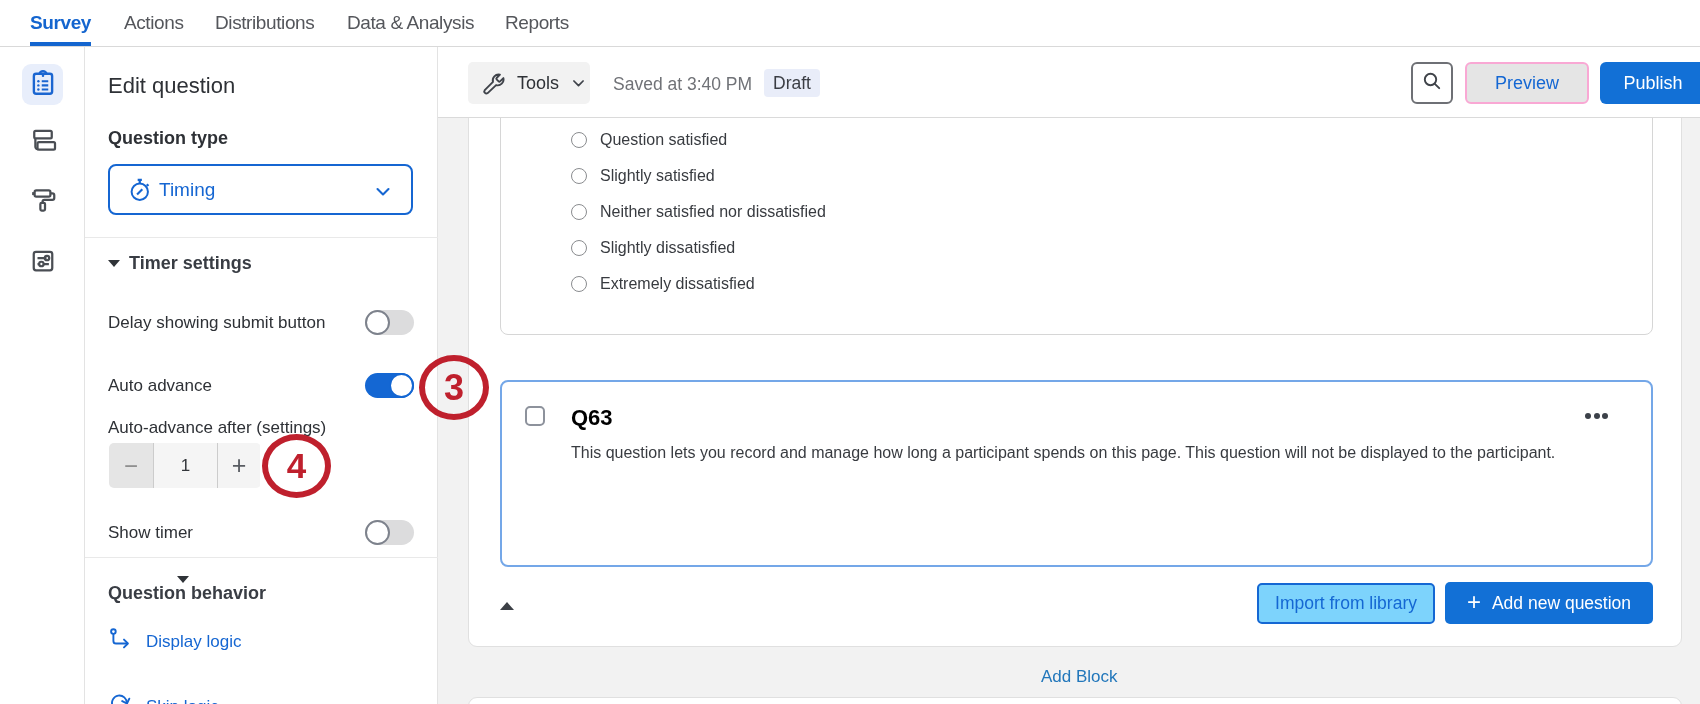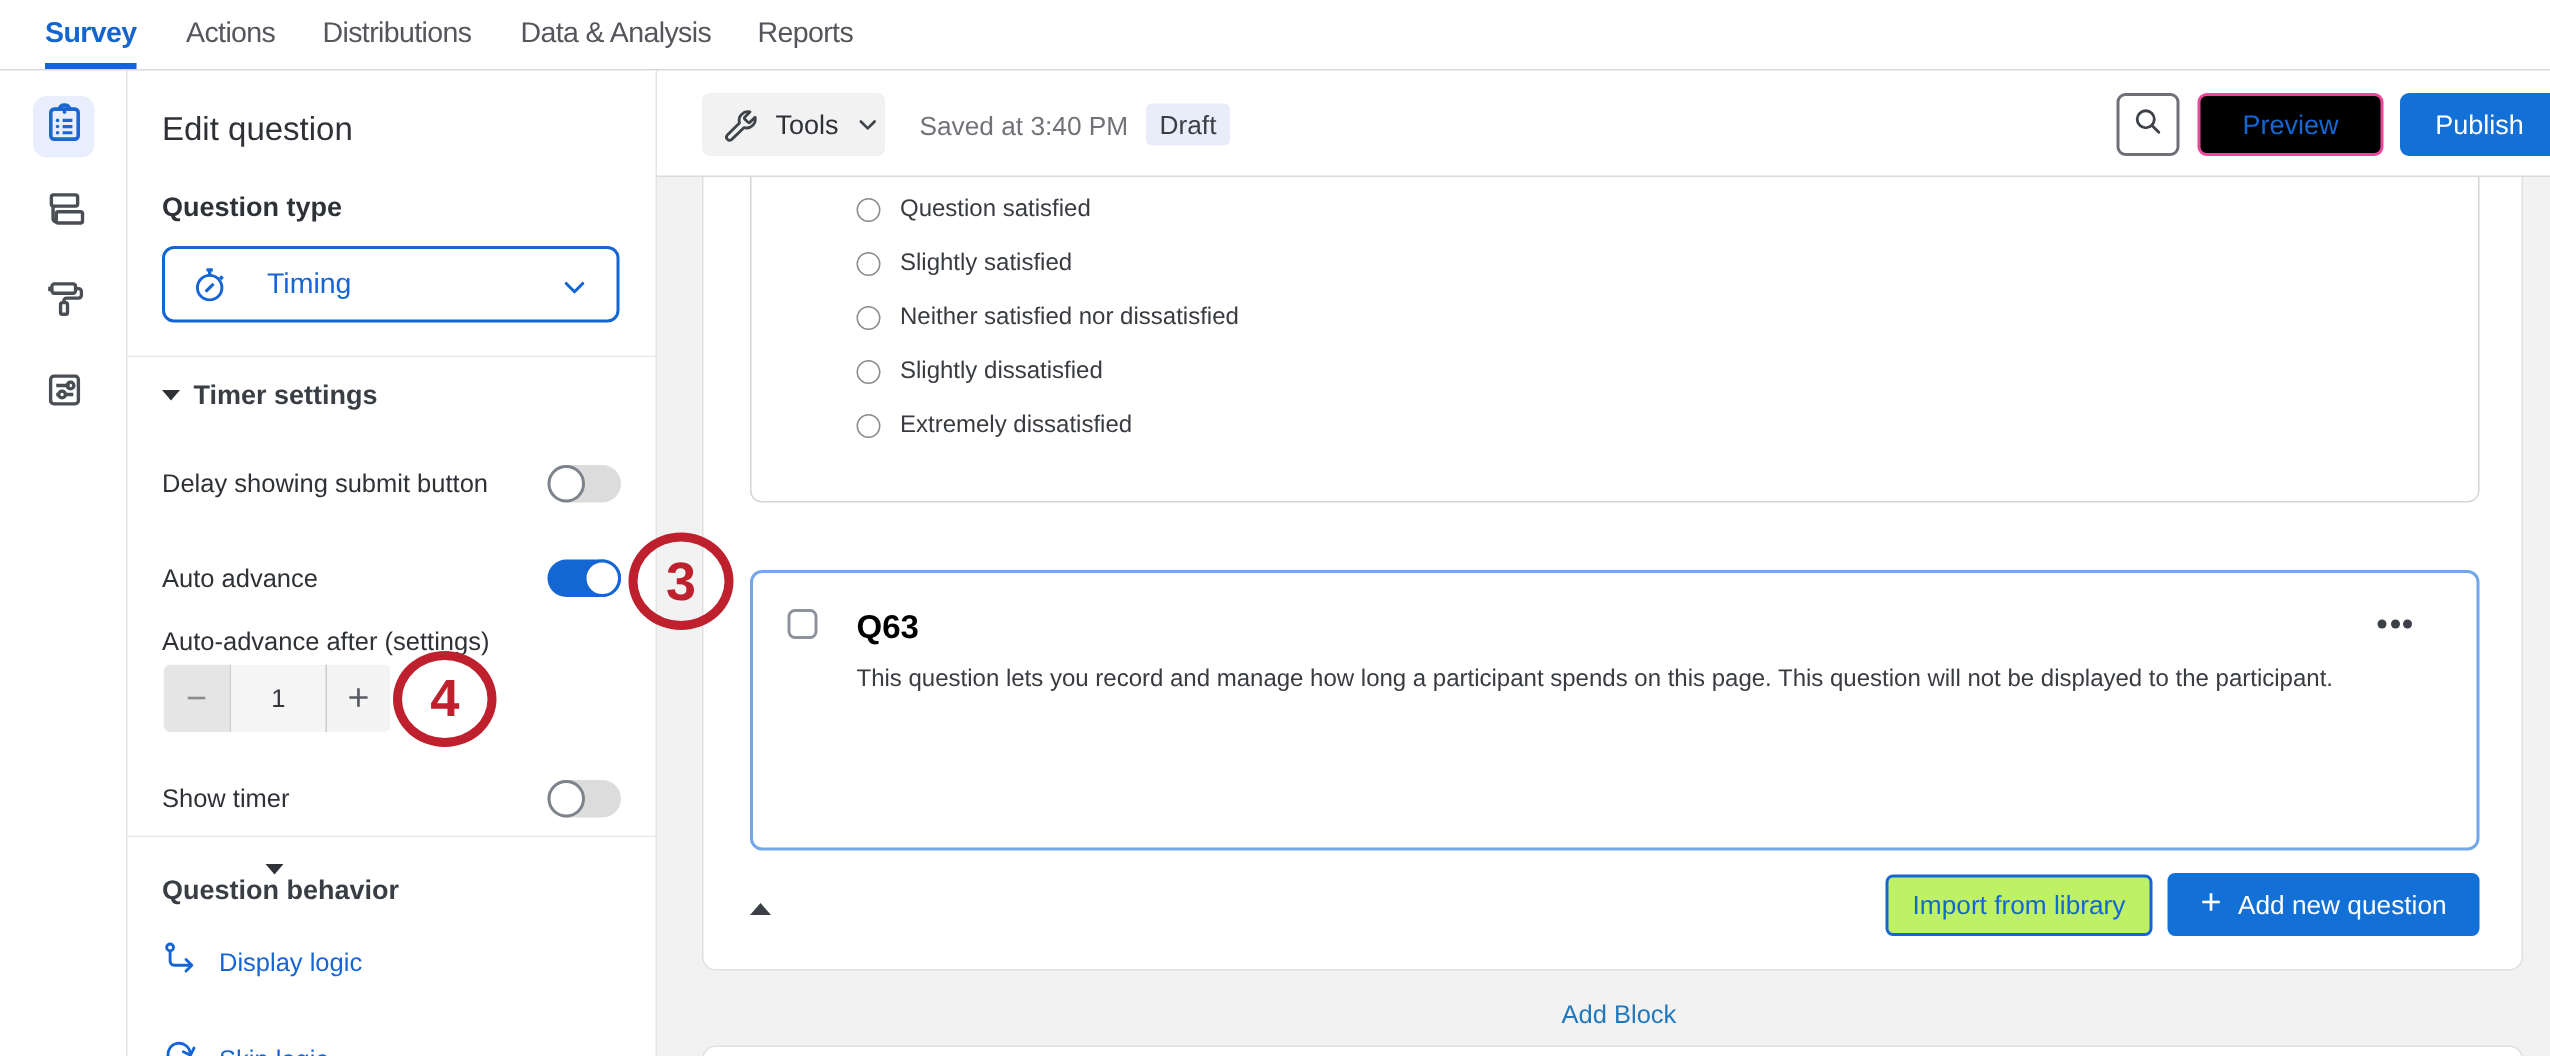--- a/index.html
+++ b/index.html
@@ -41,21 +41,21 @@
     background:#fff; border-right:1px solid #e3e3e3; z-index:3;
   }
   .panel-title { position:absolute; left:23px; top:26px; font-size:22px; color:#2e3136; }
   .qtype-label { position:absolute; left:23px; top:81px; font-size:18px; font-weight:bold; color:#2e3136; }
   .qtype-select {
     position:absolute; left:23px; top:117px; width:305px; height:51px;
     border:2px solid #1566d2; border-radius:8px; background:#fff;
     display:flex; align-items:center; cursor:pointer;
   }
   .qtype-select .tsw { margin-left:16px; display:flex; }
-  .qtype-select .qtype-value { margin-left:24px; font-size:19px; color:#1566d2; }
+  .qtype-select .qtype-value { margin-left:5px; font-size:19px; color:#1566d2; }
   .qtype-select .chev { position:absolute; right:19px; top:17px; }
   .panel-divider { position:absolute; left:0; width:353px; height:1px; background:#e9e9e9; }
   .section-head { position:absolute; left:23px; display:flex; align-items:center; cursor:pointer;text-align:right; }
   .tri-down {
     width:0; height:0; border-left:6px solid transparent; border-right:6px solid transparent;
     border-top:7px solid #2f3338; margin-right:9px;
   }
   .section-head .sh-label { font-size:18px; font-weight:bold; color:#393d44; }
   .toggle-row { position:absolute; left:23px; width:306px; }
   .toggle-row .t-label { position:absolute; left:0; font-size:17px; color:#2e3136; white-space:nowrap; }
@@ -95,21 +95,21 @@
     position:absolute; left:326px; top:22px; width:56px; height:28px; border-radius:4px;
     background:#e9edf9; color:#3a3d44; font-size:17.5px; display:flex; align-items:center; justify-content:center;
   }
   .search-btn {
     position:absolute; left:973px; top:15px; width:42px; height:42px;
     border:2px solid #6e7075; border-radius:6px; background:#fff;
     display:flex; align-items:center; justify-content:center; cursor:pointer;
   }
   .preview-btn {
     position:absolute; left:1027px; top:15px; width:124px; height:42px;
-    border:2px solid #ec4899; border-radius:6px; background:#000000; color:#1467d3;
+    border:2px solid #f9a8d4; border-radius:6px; background:#e5e5e5; color:#1467d3;
     font-size:18px; display:flex; align-items:center; justify-content:center; cursor:pointer;
   }
   .publish-btn {
     position:absolute; left:1162px; top:15px; width:106px; height:42px;
     border-radius:6px; background:#1270d6; color:#fff;
     font-size:18px; display:flex; align-items:center; justify-content:center; cursor:pointer;
   }
   .content {
     position:absolute; left:438px; top:118px; width:1262px; height:586px;
     background:#f2f2f2; overflow:hidden; z-index:1;
@@ -134,21 +134,21 @@
   .q-desc { position:absolute; left:69px; top:62px; font-size:16px; color:#383b40; }
   .q-dots { position:absolute; right:43px; top:31px; cursor:pointer; display:flex; gap:2.5px; }
   .q-dots i { width:6px; height:6px; border-radius:50%; background:#3c4149; }
   .collapse-tri {
     position:absolute; left:62px; top:484px; width:0; height:0; cursor:pointer;
     border-left:7px solid transparent; border-right:7px solid transparent;
     border-bottom:8px solid #3c4046;
   }
   .import-btn {
     position:absolute; left:819px; top:465px; width:178px; height:41px;
-    border:2px solid #1467d3; border-radius:5px; background:#bef264; color:#1467d3;
+    border:2px solid #1467d3; border-radius:5px; background:#7dd3fc; color:#1467d3;
     font-size:17.5px; display:flex; align-items:center; justify-content:center; cursor:pointer;
   }
   .addq-btn {
     position:absolute; left:1007px; top:464px; width:208px; height:42px;
     border-radius:5px; background:#1270d6; color:#fff;
     font-size:17.5px; display:flex; align-items:center; justify-content:center; gap:11px; cursor:pointer;
   }
   .addq-btn .plus-glyph { font-size:24px; font-weight:400; margin-top:-2px; }
   .add-block { position:absolute; left:603px; top:549px; font-size:17px; color:#2277bb; cursor:pointer; }
   .next-block {

